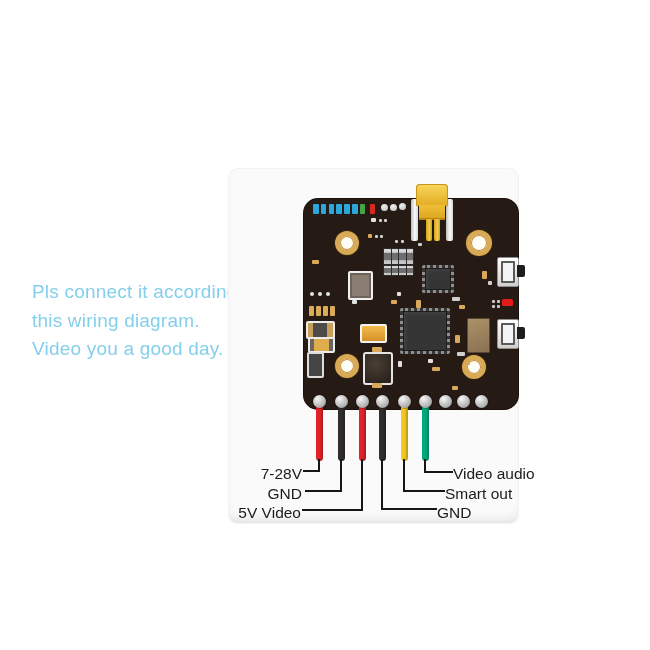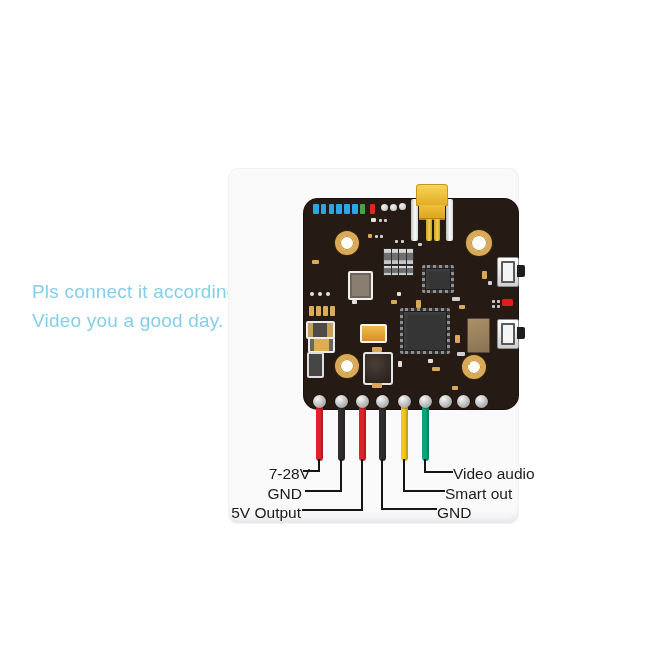--- a/index.html
+++ b/index.html
@@ -62,20 +62,21 @@
   .antpin{position:absolute;width:6px;height:22px;border-radius:0 0 2px 2px;
        background:linear-gradient(90deg,#d2a01c,#f5cd4c 55%,#caA024);}
 </style>
 </head>
 <body>
 
 <div class="canvas">
 
   <div class="note" style="color: rgb(132, 207, 235);">
     <div>Pls connect it according to</div>
+    <div>this wiring diagram.</div>
     <div>Video you a good day.</div>
   </div>
 
   <div class="card"></div>
 
   <div class="board" style="background: rgb(38, 26, 20);"></div>
 
   <div class="led" style="left:313px;background:#2ba7de;"></div>
   <div class="led" style="left:320.8px;background:#2ba7de;"></div>
   <div class="led" style="left:328.6px;background:#2ba7de;"></div>
@@ -195,20 +196,20 @@
   <div class="ln" style="left:305px;top:490px;width:37px;height:2px;"></div>
   <div class="ln" style="left:361px;top:459px;width:2px;height:52px;"></div>
   <div class="ln" style="left:302px;top:509px;width:61px;height:2px;"></div>
   <div class="ln" style="left:381px;top:459px;width:2px;height:51px;"></div>
   <div class="ln" style="left:381px;top:508px;width:56px;height:2px;"></div>
   <div class="ln" style="left:403px;top:459px;width:2px;height:33px;"></div>
   <div class="ln" style="left:403px;top:490px;width:42px;height:2px;"></div>
   <div class="ln" style="left:424px;top:459px;width:2px;height:14px;"></div>
   <div class="ln" style="left:424px;top:471px;width:29px;height:2px;"></div>
 
-  <div class="lab" style="right:340px;top:465px;margin-left:16px;">7-28V</div>
+  <div class="lab" style="right:348px;top:465px;margin-left:16px;">7-28V</div>
   <div class="lab" style="right:348px;top:485px;">GND</div>
-  <div class="lab" style="right:349px;top:504px;">5V Output</div>
+  <div class="lab" style="right:349px;top:504px;">5V Video</div>
   <div class="lab" style="left:437px;top:504px;">GND</div>
   <div class="lab" style="left:445px;top:485px;">Smart out</div>
   <div class="lab" style="left:453px;top:465px;">Video audio</div>
 
 </div>
 
 </body></html>

